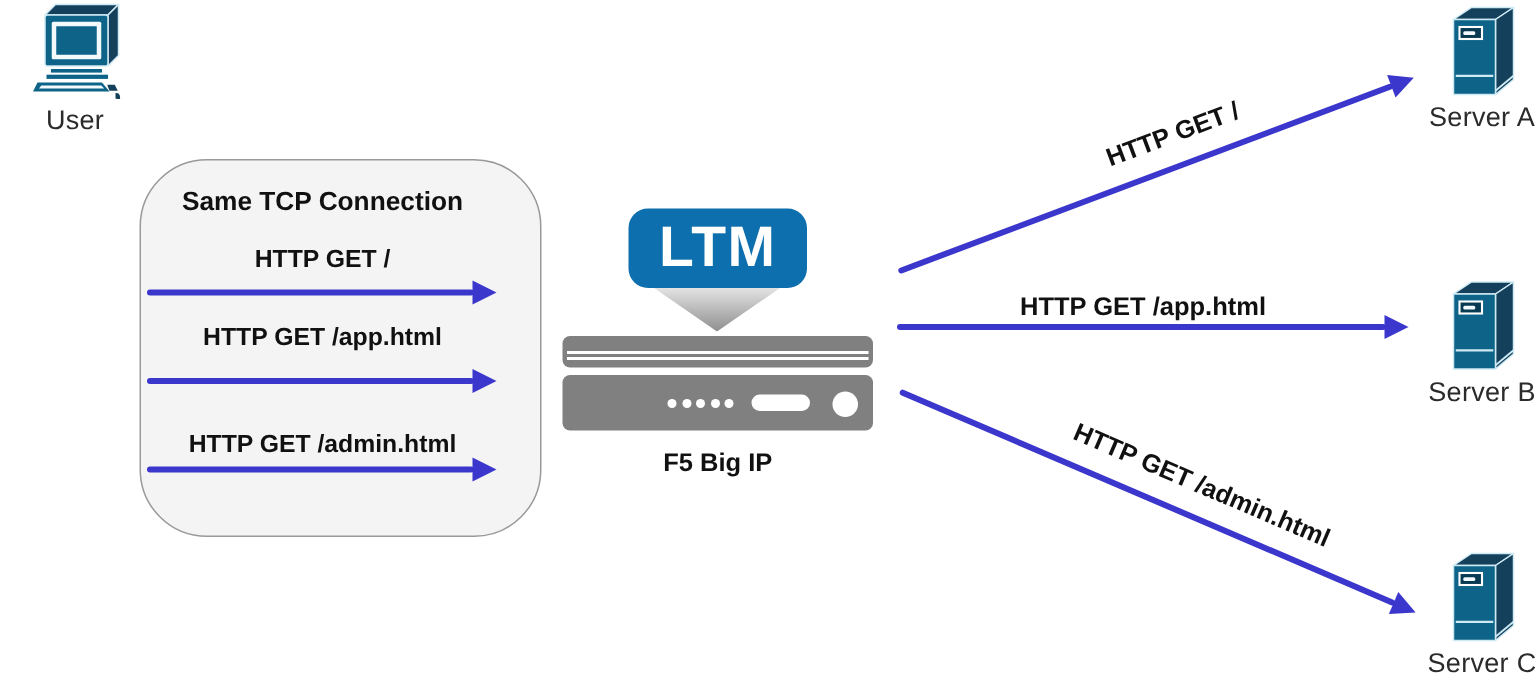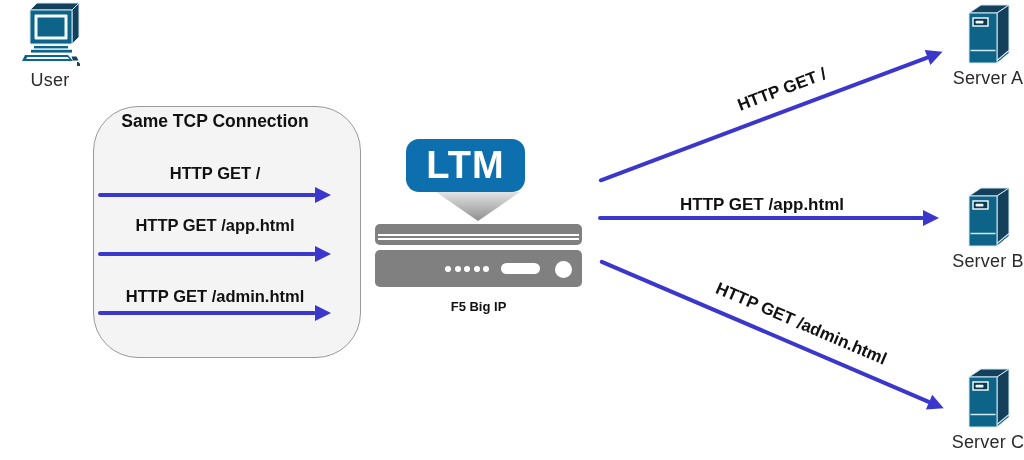--- a/index.html
+++ b/index.html
@@ -38,57 +38,57 @@
     margin-top:4px;font-size:18px;color:var(--label-dark);letter-spacing:.2px;
   }
 
   
   .tcp-box{
     left:93px;top:106px;width:268px;height:252px;
     background:var(--box-fill);border:1.5px solid var(--box-border);
     border-radius:45px;box-sizing:border-box;
   }
   .tcp-title{
-    left:97px;top:111px;width:236px;text-align:center;
+    left:97px;top:124px;width:236px;text-align:center;
     font-weight:bold;font-size:17.5px;color:var(--bold-text);
   }
   .req-label{
     left:97px;width:236px;text-align:center;
     font-weight:bold;font-size:16.5px;color:var(--bold-text);
   }
   .req-label.r1{top:164px;}
   .req-label.r2{top:216px;}
   .req-label.r3{top:287px;}
   .box-arrow{left:98px;width:218px;}
   .box-arrow.a1{top:193px;}
   .box-arrow.a2{top:252px;}
   .box-arrow.a3{top:311px;}
 
   
   .ltm-badge{
-    left:406px;top:139px;width:119px;height:53px;border-radius:13px;
+    left:419px;top:139px;width:119px;height:53px;border-radius:13px;
     background:var(--ltm-blue);color:#ffffff;font-weight:bold;font-size:38px;
     line-height:53px;text-align:center;letter-spacing:1px;
   }
   .ltm-pointer{left:432px;top:192px;}
   .bar{
     position:absolute;left:375px;width:207px;background:var(--appliance-gray);
     border-radius:5px;
   }
   .bar1{top:224px;height:21px;}
   .bar1 .hline{position:absolute;left:3px;right:3px;height:1.8px;background:#ffffff;}
   .bar1 .l1{top:10px;} .bar1 .l2{top:14px;}
   .bar2{top:250px;height:37px;}
   .dots{position:absolute;left:70px;top:15.5px;display:flex;gap:3.5px;}
   .dot{width:6px;height:6px;border-radius:50%;background:#ffffff;}
   .pill{position:absolute;left:126px;top:13px;width:39px;height:11px;border-radius:5.5px;background:#ffffff;}
   .power{position:absolute;left:180px;top:10.5px;width:17px;height:17px;border-radius:50%;background:#ffffff;}
   .f5-label{
     left:375px;top:299px;width:207px;text-align:center;
-    font-weight:bold;font-size:13px;color:var(--bold-text);
+    font-weight:bold;font-size:17px;color:var(--bold-text);
   }
 
   
   .route-arrow-a{left:599px;top:179px;width:352px;transform:rotate(-20.6deg);}
   .route-arrow-b{left:598px;top:216px;width:326px;}
   .route-arrow-c{left:600px;top:259px;width:359px;transform:rotate(23.2deg);}
   .route-label{
     position:absolute;text-align:center;font-weight:bold;font-size:17px;color:var(--bold-text);
     white-space:nowrap;
   }

